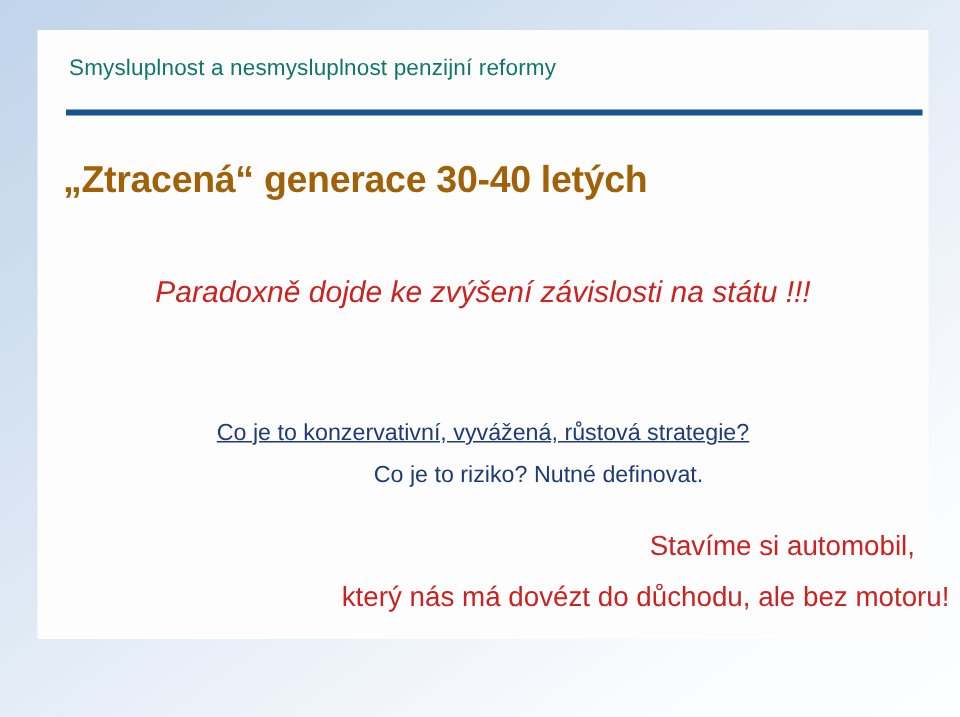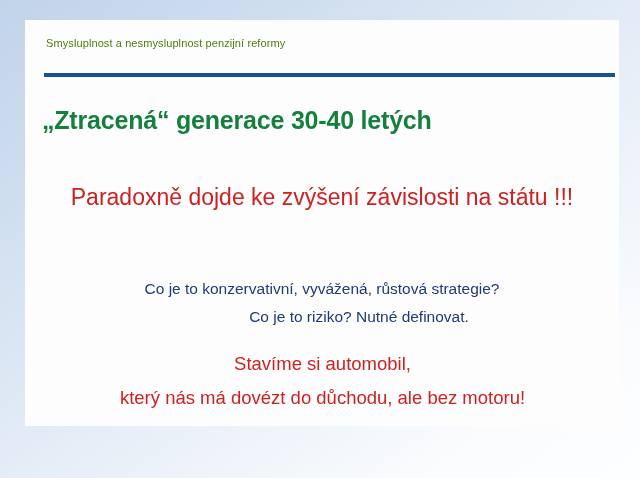--- a/index.html
+++ b/index.html
@@ -29,91 +29,93 @@
     height: 406px;
     background: #fdfdfd;
     box-shadow: 0 0 0 0 rgba(0,0,0,0);
   }
 
   #slide-header {
     position: absolute;
     left: 21px;
     top: 17px;
     width: 540px;
-    font-size: 11px;
-    color: #4d7c0f;
+    font-size: 15px;
+    color: #0f766e;
     letter-spacing: 0.1px;
     white-space: nowrap;
   }
 
   #header-rule {
     position: absolute;
     left: 19px;
     top: 53px;
     width: 571px;
     height: 4px;
     background: #17548f;
   }
 
   #slide-title {
     position: absolute;
     left: 17px;
     top: 86px;
     width: 560px;
     font-size: 25px;
     font-weight: bold;
-    color: #15803d;
+    color: #a16207;
     letter-spacing: -0.2px;
     white-space: nowrap;
   }
 
   .red-block {
     position: absolute;
     left: 0px;
     width: 594px;
     text-align: center;
     color: #cc2222;
   }
 
   #red-line-1 {
     top: 164px;
-    font-size: 23px;
+    font-size: 20px;
+    font-style: italic;
   }
   #red-line-2 {
     top: 196px;
     font-size: 21.5px;
   }
 
   .blue-block {
     position: absolute;
     left: 0px;
     width: 594px;
     text-align: center;
     color: #1f3a75;
   }
   #blue-line-1 {
     top: 260px;
     font-size: 15.5px;
+    text-decoration: underline;
   }
   #blue-line-2 {
     top: 288px;
     font-size: 15.5px;
     margin-left: 37px;
   }
 
   .red-left {
     position: absolute;
     left: 10px;
     width: 575px;
-    text-align: center;
+    text-align: right;
     color: #cc2222;
     font-size: 18.5px;
   }
   #bottom-line-1 { top: 333px; }
-  #bottom-line-2 { top: 367px; }
+  #bottom-line-2 { top: 367px; margin-left: 23px; }
 </style>
 </head>
 <body>
 
 <div id="stage">
 
   <div id="slide">
 
     <div id="slide-header">Smysluplnost a nesmysluplnost penzijní reformy</div>
 

